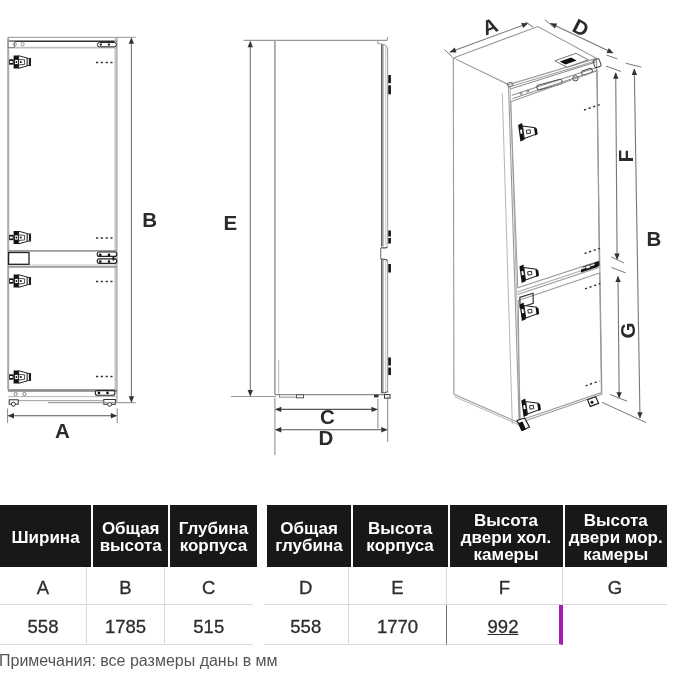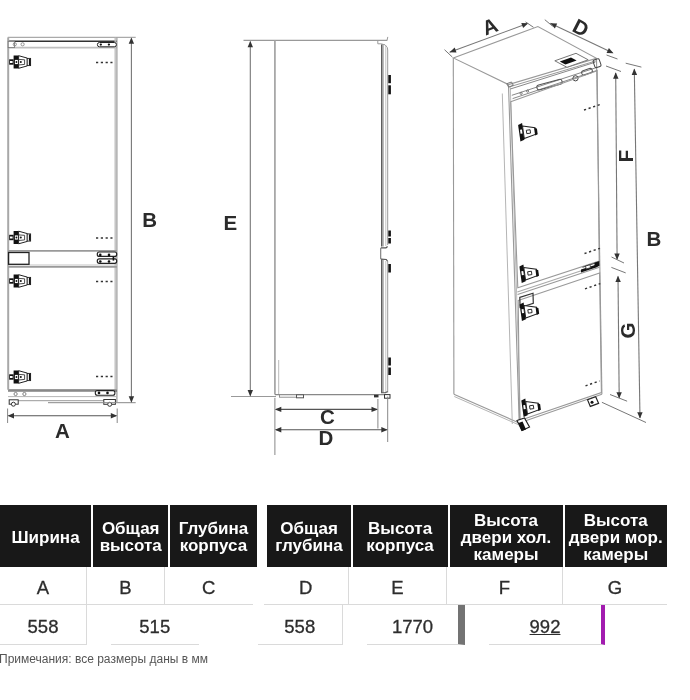--- a/index.html
+++ b/index.html
@@ -5,21 +5,21 @@
   html,body{margin:0;padding:0;background:#fff;width:690px;height:700px;overflow:hidden;}
   body{font-family:"Liberation Sans",sans-serif;position:relative;}
   #draw{position:absolute;left:0;top:0;}
   .tblwrap{position:absolute;left:0;top:505;width:667px;}
   .hrow{display:flex;}
   .hcell{background:#181818;color:#fff;font-weight:bold;font-size:17px;line-height:17px;
          display:flex;align-items:center;justify-content:center;text-align:center;height:62px;padding-top:2px;box-sizing:border-box;}
   .brow{display:flex;}
   .bcell{display:flex;align-items:center;justify-content:center;color:#2d2d2d;
          font-size:18.5px;-webkit-text-stroke:0.3px #2d2d2d;box-sizing:border-box;padding-top:5px;}
-  .note{position:absolute;left:-1px;top:652px;font-size:12px;color:#555;}
+  .note{position:absolute;left:-1px;top:652px;font-size:16px;color:#555;}
 </style>
 </head>
 <body>
 <svg id="draw" width="690" height="700" viewBox="0 0 690 700" xmlns="http://www.w3.org/2000/svg">
 <defs>
   <g id="hingeF">
     <rect x="9.2" y="-2.7" width="4.4" height="5.4" fill="#111"></rect>
     <rect x="10" y="-1" width="2.6" height="2" fill="#fff"></rect>
     <rect x="13.6" y="-6.5" width="5" height="13" fill="#111"></rect>
     <rect x="14.9" y="-2.1" width="3" height="4.2" fill="#fff"></rect>
@@ -320,22 +320,23 @@
   <div class="brow" style="height:38px;">
     <div class="bcell" style="width:87px;border-right:1px solid #dadada;border-bottom:1px solid #dadada;">A</div>
     <div class="bcell" style="width:78px;border-right:1px solid #dadada;border-bottom:1px solid #dadada;">B</div>
     <div class="bcell" style="width:87.5px;border-bottom:1px solid #dadada;">C</div>
     <div class="bcell" style="width:11px;"></div>
     <div class="bcell" style="width:85.5px;border-right:1px solid #dadada;border-bottom:1px solid #dadada;">D</div>
     <div class="bcell" style="width:98px;border-right:1px solid #dadada;border-bottom:1px solid #dadada;">E</div>
     <div class="bcell" style="width:116px;border-right:1px solid #dadada;border-bottom:1px solid #dadada;">F</div>
     <div class="bcell" style="width:104px;border-bottom:1px solid #dadada;">G</div>
   </div>
-  <div class="brow" style="height:40px;gap:24px;">
+  <div class="brow" style="height:40px;">
     <div class="bcell" style="width:87px;border-right:1px solid #dadada;border-bottom:1px solid #dadada;">558</div>
+    <div class="bcell" style="width:78px;border-right:1px solid #dadada;border-bottom:1px solid #dadada;">1785</div>
     <div class="bcell" style="width:87.5px;border-bottom:1px solid #dadada;">515</div>
     <div class="bcell" style="width:11px;"></div>
     <div class="bcell" style="width:85.5px;border-right:1px solid #dadada;border-bottom:1px solid #dadada;">558</div>
-    <div class="bcell" style="width:98px;border-right:7px solid #737373;border-bottom:1px solid #dadada;">1770</div>
+    <div class="bcell" style="width:98px;border-right:1px solid #737373;border-bottom:1px solid #dadada;">1770</div>
     <div class="bcell" style="width:116px;border-right:4px solid #a21caf;border-bottom:1px solid #dadada;text-decoration:underline;">992</div>
   </div>
 </div>
 <div class="note">Примечания: все размеры даны в мм</div>
 
 </body></html>

